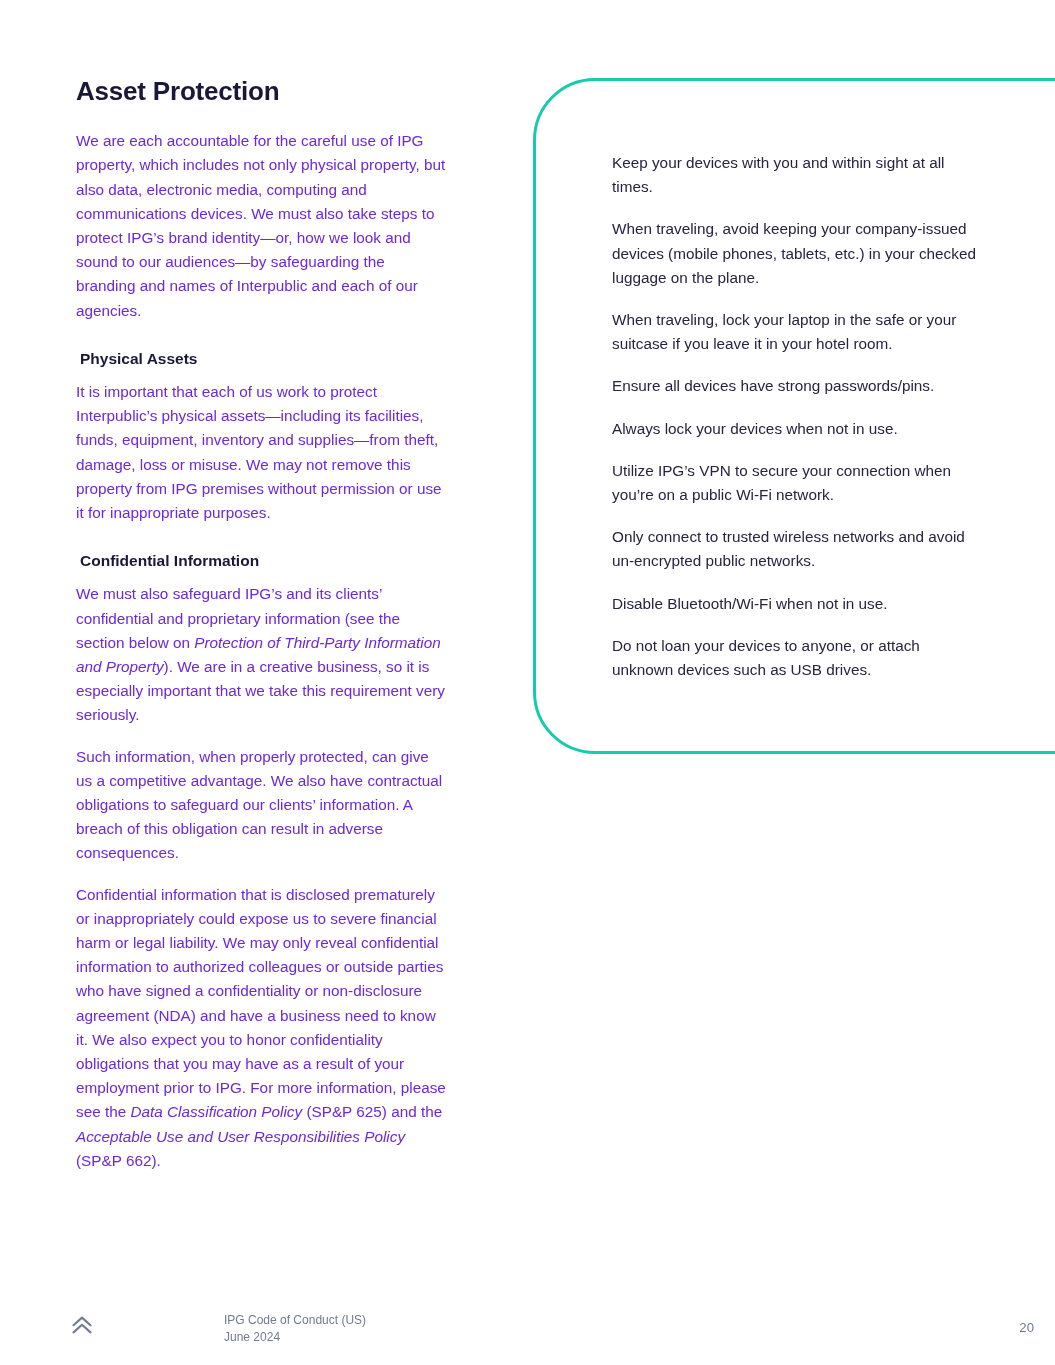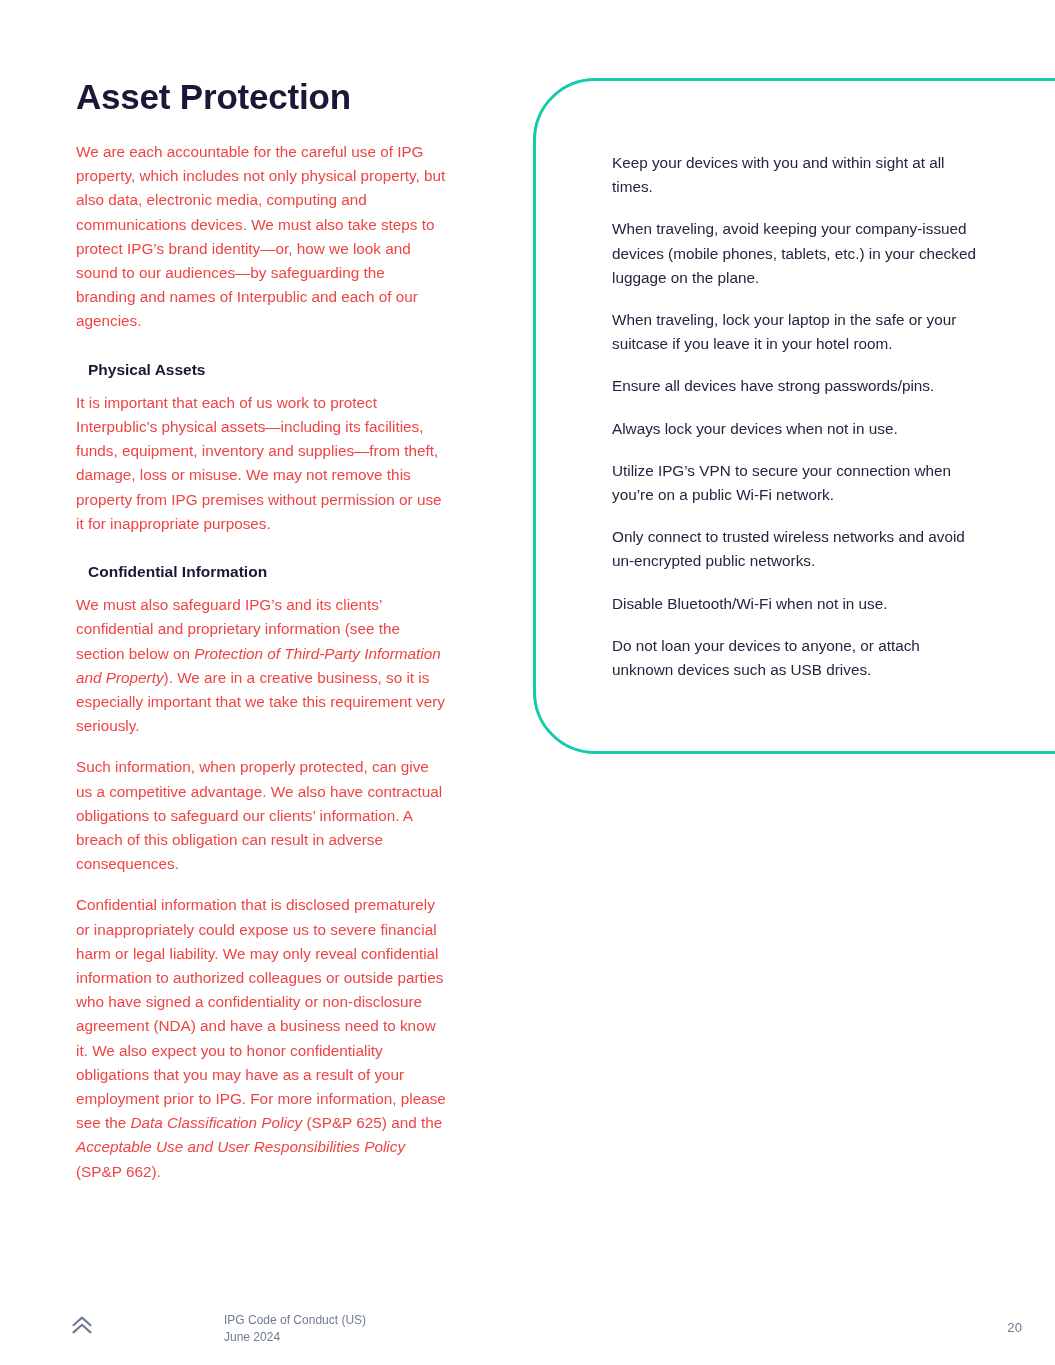--- a/index.html
+++ b/index.html
@@ -24,40 +24,40 @@
 
   
   .left-col {
     position: absolute;
     left: 76px;
     top: 76px;
     width: 372px;
   }
 
   .page-title {
-    font-size: 35px;
+    font-size: 26px;
     font-weight: bold;
     letter-spacing: -0.2px;
     color: #191838;
     margin: 0 0 22px 0;
     line-height: 1.2;
   }
 
   .sub-heading {
     font-size: 15.5px;
     font-weight: bold;
     color: #191838;
-    margin: 26px 0 11px 12px;
+    margin: 26px 0 11px 4px;
     line-height: 1.3;
   }
 
   .body-p {
     font-size: 15.3px;
     line-height: 24.2px;
-    color: #ef4444;
+    color: #6d28d9;
     margin: 0 0 17px 0;
   }
   .body-p:last-child { margin-bottom: 0; }
 
   .body-p em, .tip em {
     font-style: italic;
   }
 
   
   .tips-box {
@@ -127,20 +127,21 @@
   .footer-doc div { white-space: nowrap; }
 
   .footer-page {
     position: absolute;
     left: 0;
     top: 20px;
     width: 1022px;
     text-align: right;
     font-size: 13.2px;
     color: #6f7b92;
+    padding-left: 12px;
   }
 </style>
 </head>
 <body>
 
 <div class="page">
 
   <div class="left-col">
 
     <h1 class="page-title">Asset Protection</h1>

